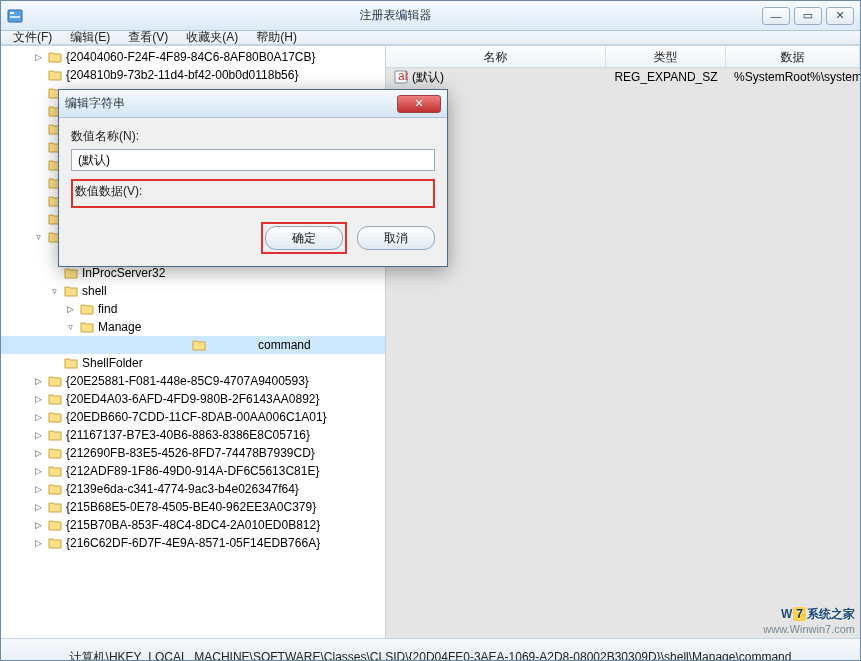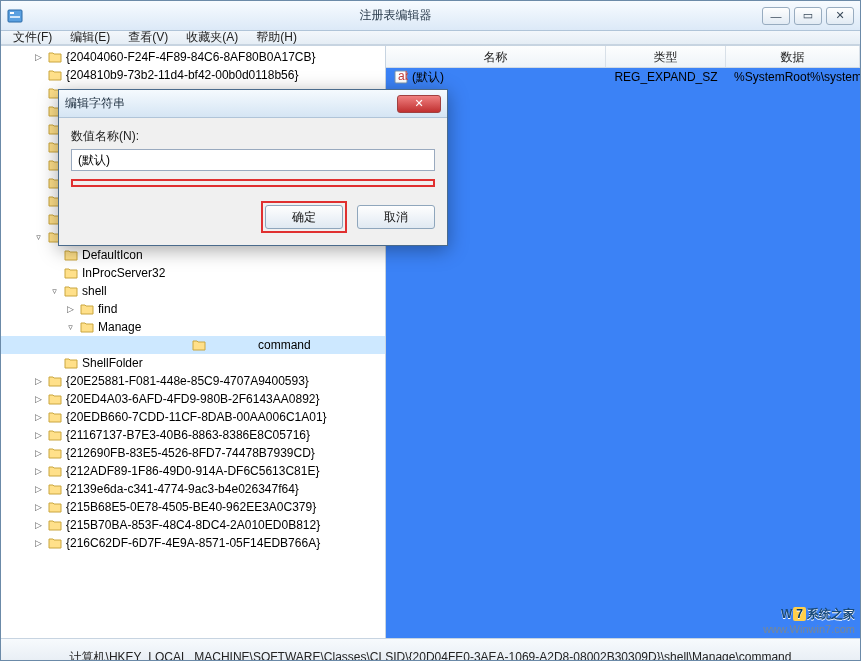--- a/index.html
+++ b/index.html
@@ -11,21 +11,21 @@
 .titlebar .icon { width: 16px; height: 16px; margin-right: 6px; }
 .titlebar .title { flex: 1; color: #2b3c4d; }
 .winbtns { display: flex; gap: 4px; }
 .winbtn { width: 28px; height: 18px; border: 1px solid #98acc0; border-radius: 3px; background: linear-gradient(#fefefe,#e2ebf4); display: flex; align-items: center; justify-content: center; font-size: 11px; color: #3b4b5b; }
 
 .menubar { height: 14px; background: linear-gradient(#f3f7fb,#e5edf5); border-bottom: 1px solid #c7d4e1; display: flex; align-items: center; padding: 0 4px; gap: 2px; }
 .menu-item { padding: 2px 8px; color: #222; cursor: default; }
 
 .workspace { flex: 1; display: flex; border-top: 1px solid #c7d4e1; min-height: 0; }
 .tree-pane { width: 385px; border-right: 1px solid #c7d4e1; overflow: auto; background: #fff; position: relative; }
-.list-pane { flex: 1; display: flex; flex-direction: column; background: #3b82f6; overflow: hidden; }
+.list-pane { flex: 1; display: flex; flex-direction: column; background: #e5e5e5; overflow: hidden; }
 
 
 .tree { padding: 2px 0 2px 0; }
 .node { display: flex; align-items: center; height: 18px; white-space: nowrap; }
 .toggle { width: 11px; height: 11px; margin: 0 4px 0 0; display: inline-flex; align-items: center; justify-content: center; color: #5b5b5b; font-size: 9px; }
 .folder-icon { width: 14px; height: 12px; margin-right: 4px; }
 .folder-icon svg { display: block; }
 .node .label { color: #000; }
 .node.selected { background: #cde8ff; gap: 48px; }
 .node.selected .label { background: #cde8ff; }
@@ -51,21 +51,21 @@
 
 .dialog { position: absolute; left: 58px; top: 89px; width: 390px; border: 1px solid #4a6b8c; background: #f0f0f0; box-shadow: 0 4px 18px rgba(0,0,0,0.35); z-index: 50; }
 .dlg-title { height: 28px; background: linear-gradient(#f5fafe,#d5e5f4); display: flex; align-items: center; padding: 0 6px; border-bottom: 1px solid #b0c4d8; }
 .dlg-title .t { flex: 1; color: #1a2b3c; font-family: Liberation Mono, monospace; }
 .dlg-close { width: 44px; height: 18px; border: 1px solid #a04040; border-radius: 3px; background: linear-gradient(#f08080,#c03030); display: flex; align-items: center; justify-content: center; color: #fff; font-size: 11px; }
 .dlg-body { padding: 10px 12px 12px 12px; }
 .field-label { margin-bottom: 4px; color: #222; }
 .text-input { width: 100%; height: 22px; border: 1px solid #9aaabf; background: #fff; padding: 2px 6px; font-size: 12px; color: #000; }
 .highlight-group { border: 2px solid #e03030; padding: 2px; margin-top: 8px; }
 .btn-row { display: flex; justify-content: flex-end; gap: 10px; margin-top: 14px; align-items: center; }
-.btn { width: 78px; height: 24px; border: 1px solid #8fa6bc; background: linear-gradient(#fefefe,#e0e9f2); border-radius: 3px; display: flex; align-items: center; justify-content: center; color: #111; }
+.btn { width: 78px; height: 24px; border: 1px solid #8fa6bc; background: linear-gradient(#fefefe,#e0e9f2); border-radius: 11px; display: flex; align-items: center; justify-content: center; color: #111; }
 .btn-hl { border: 2px solid #e03030; padding: 2px; }
 
 
 .tree-pane::-webkit-scrollbar, .list-body::-webkit-scrollbar { width: 16px; height: 16px; }
 .tree-pane::-webkit-scrollbar-thumb, .list-body::-webkit-scrollbar-thumb { background: #c5d1dd; border: 1px solid #9fb3c7; }
 .tree-pane::-webkit-scrollbar-track, .list-body::-webkit-scrollbar-track { background: #eef3f8; }
 
 
 .watermark { position: absolute; right: 6px; bottom: 26px; text-align: right; z-index: 5; }
 .watermark .l1 { font-weight: bold; font-size: 14px; color: #194a7a; text-shadow: 0 1px 0 #fff; }
@@ -416,20 +416,21 @@
 
 <div class="dialog">
   <div class="dlg-title">
     <span class="t">编辑字符串</span>
     <div class="dlg-close">✕</div>
   </div>
   <div class="dlg-body">
     <div class="field-label">数值名称(N):</div>
     <input class="text-input" type="text" value="(默认)" style="">
     <div class="highlight-group">
+      <div class="field-label">数值数据(V):</div>
     </div>
     <div class="btn-row">
       <div class="btn-hl">
         <div class="btn">确定</div>
       </div>
       <div class="btn">取消</div>
     </div>
   </div>
 </div>
 

